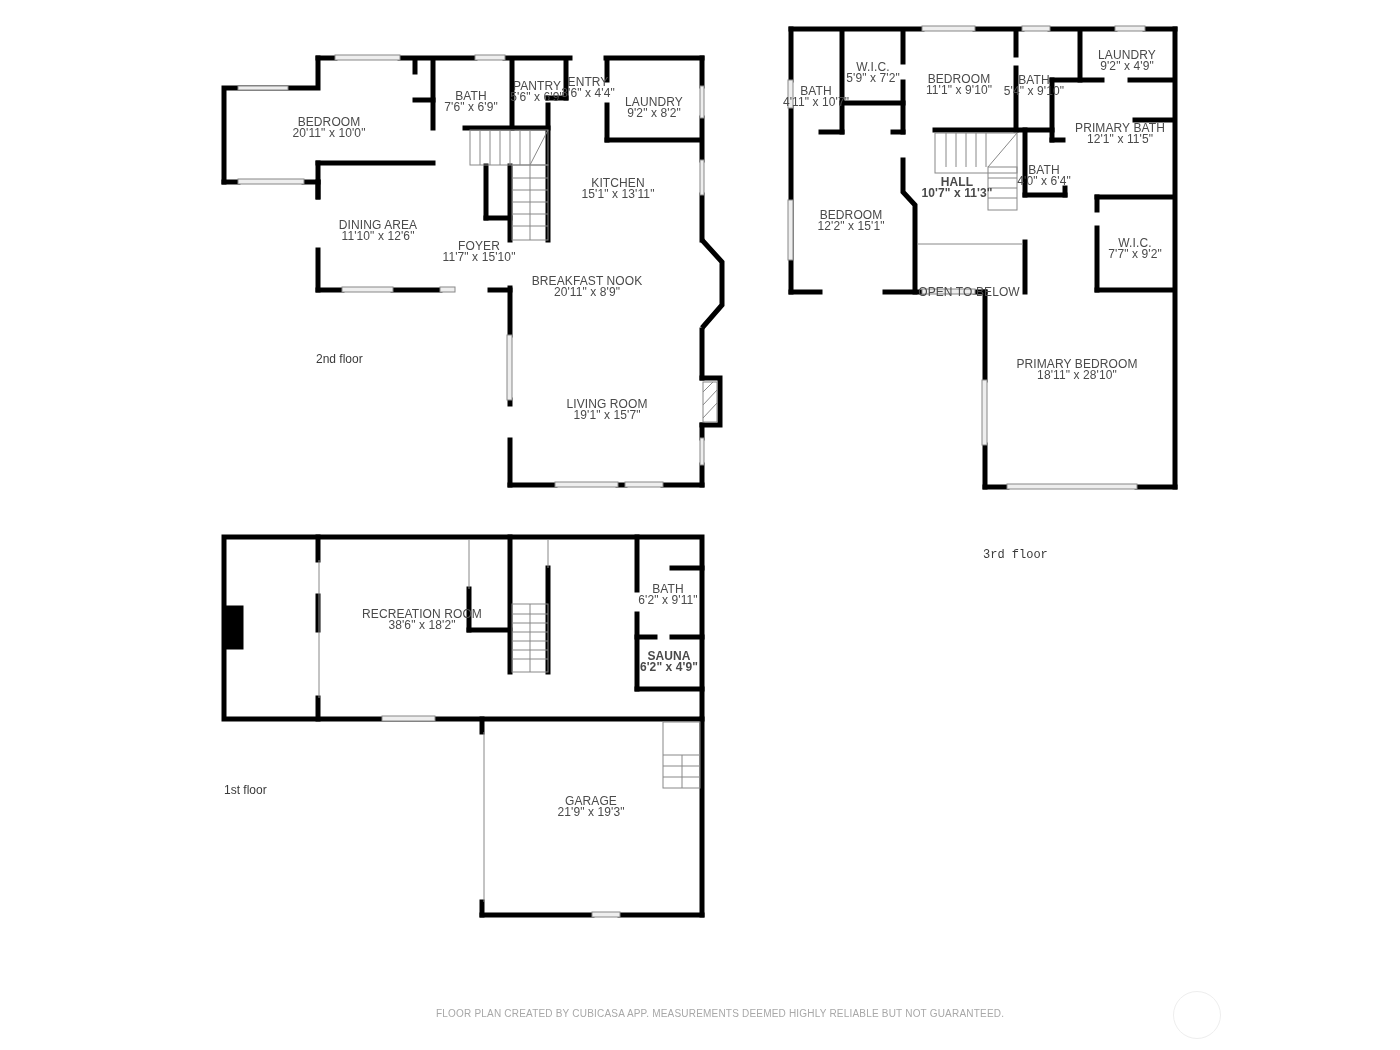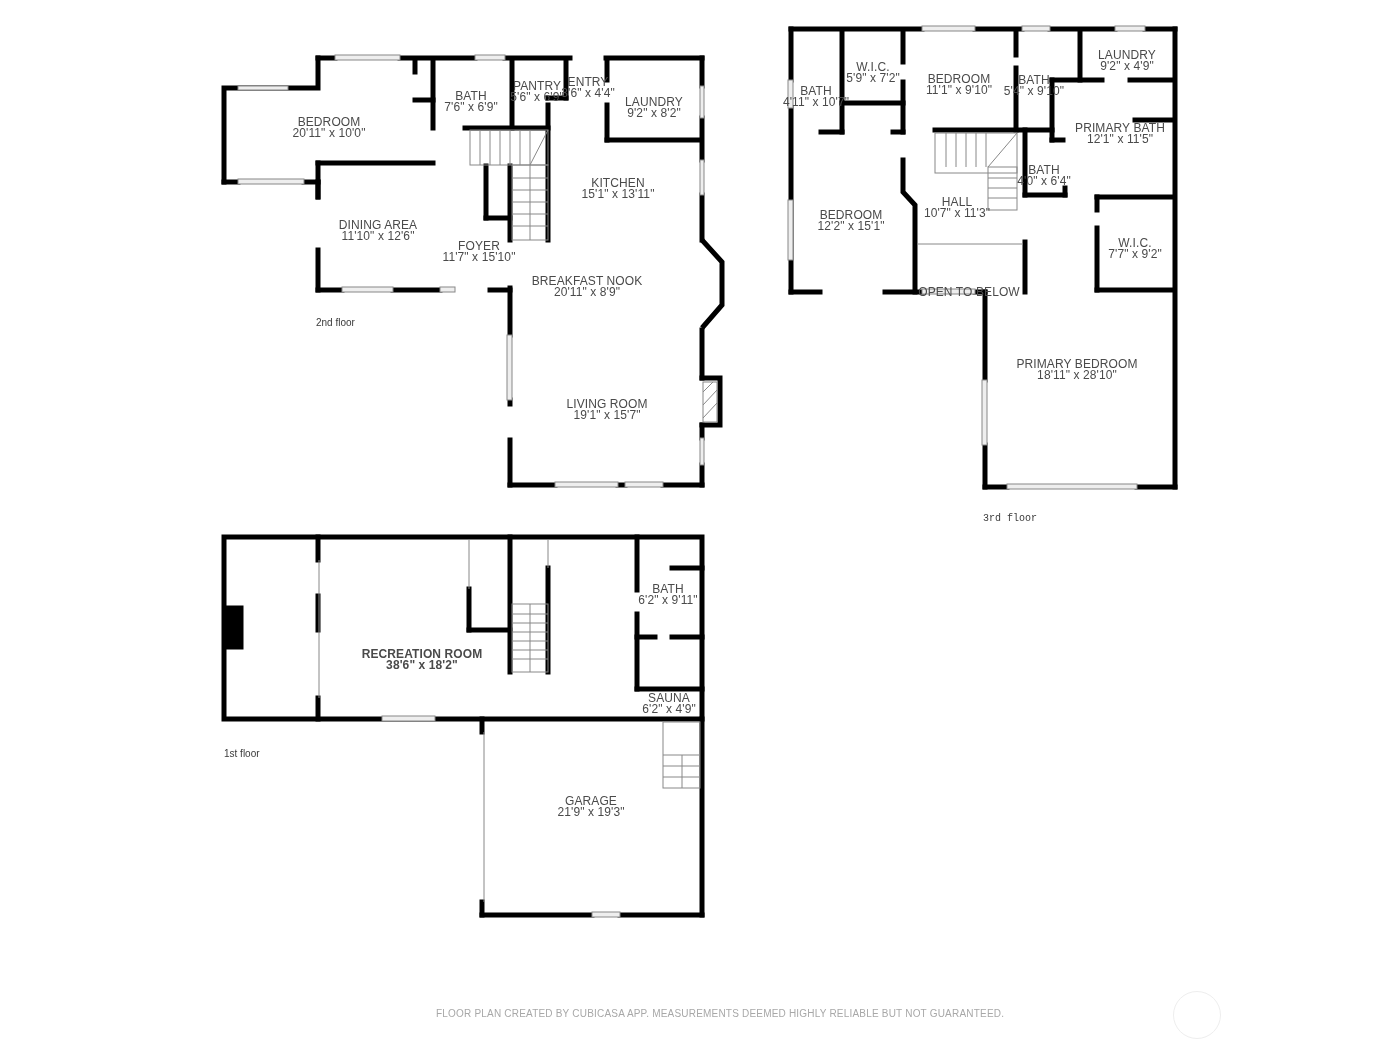--- a/index.html
+++ b/index.html
@@ -1,21 +1,21 @@
 <!DOCTYPE html>
 <html><head>
   <meta charset="utf-8">
   <style>
     html, body { margin: 0; padding: 0; background: #ffffff; }
     body { width: 1400px; height: 1050px; position: relative; overflow: hidden; font-family: "Liberation Sans", "DejaVu Sans", sans-serif; }
     #plan { position: absolute; left: 0; top: 0; width: 1400px; height: 1050px; }
     .room-label { position: absolute; transform: translate(-50%, -50%); text-align: center; color: #4a4a4a; font-size: 12px; line-height: 11px; white-space: nowrap; letter-spacing: 0.1px; }
     .room-label .name { display: block; text-transform: uppercase; }
     .room-label .dim { display: block; }
-    .floor-label { position: absolute; color: #3a3a3a; font-size: 10px; white-space: nowrap; }
+    .floor-label { position: absolute; color: #3a3a3a; font-size: 12px; white-space: nowrap; margin-top: 35px; }
     .footer { position: absolute; left: 408px; top: 1008px; color: #a8a8a8; font-size: 10px; letter-spacing: 0.2px; white-space: nowrap; margin-left: 28px; }
     .logo-circle { position: absolute; left: 1173px; top: 991px; width: 46px; height: 46px; border-radius: 50%; border: 1px solid #eeeeee; }
   </style>
 </head>
 <body>
 
 <svg id="plan" viewBox="0 0 1400 1050" xmlns="http://www.w3.org/2000/svg">
   <g stroke="#000" stroke-width="5" fill="none" stroke-linecap="square">
 
     <polyline points="318,58 318,88 224,88 224,182"></polyline>
@@ -283,48 +283,48 @@
       <span class="dim">12'1" x 11'5"</span>
     </div>
   <div class="room-label" style="left:1044px;top:176px;">
       <span class="name">Bath</span>
       <span class="dim">4'0" x 6'4"</span>
     </div>
   <div class="room-label" style="left:851px;top:221px;">
       <span class="name">Bedroom</span>
       <span class="dim">12'2" x 15'1"</span>
     </div>
-  <div class="room-label" style="left:957px;top:208px;">
+  <div class="room-label" style="left:957px;top:188px;font-weight:bold;">
       <span class="name">Hall</span>
       <span class="dim">10'7" x 11'3"</span>
     </div>
   <div class="room-label" style="left:969px;top:268px;margin-top:24px;">
       <span class="name">Open to Below</span>
     </div>
   <div class="room-label" style="left:1135px;top:249px;">
       <span class="name">W.I.C.</span>
       <span class="dim">7'7" x 9'2"</span>
     </div>
   <div class="room-label" style="left:1077px;top:370px;">
       <span class="name">Primary Bedroom</span>
       <span class="dim">18'11" x 28'10"</span>
     </div>
   <div class="floor-label" style="left:983px;top:513px;font-family:Liberation Mono, monospace;">3rd floor</div>
 </div>
 
 <div>
-  <div class="room-label" style="left:422px;top:660px;font-weight:bold;">
+  <div class="room-label" style="left:422px;top:620px;">
       <span class="name">Recreation Room</span>
       <span class="dim">38'6" x 18'2"</span>
     </div>
   <div class="room-label" style="left:668px;top:595px;">
       <span class="name">Bath</span>
       <span class="dim">6'2" x 9'11"</span>
     </div>
-  <div class="room-label" style="left:669px;top:704px;">
+  <div class="room-label" style="left:669px;top:662px;font-weight:bold;">
       <span class="name">Sauna</span>
       <span class="dim">6'2" x 4'9"</span>
     </div>
   <div class="room-label" style="left:591px;top:807px;">
       <span class="name">Garage</span>
       <span class="dim">21'9" x 19'3"</span>
     </div>
   <div class="floor-label" style="left:224px;top:748px;">1st floor</div>
 </div>
 

